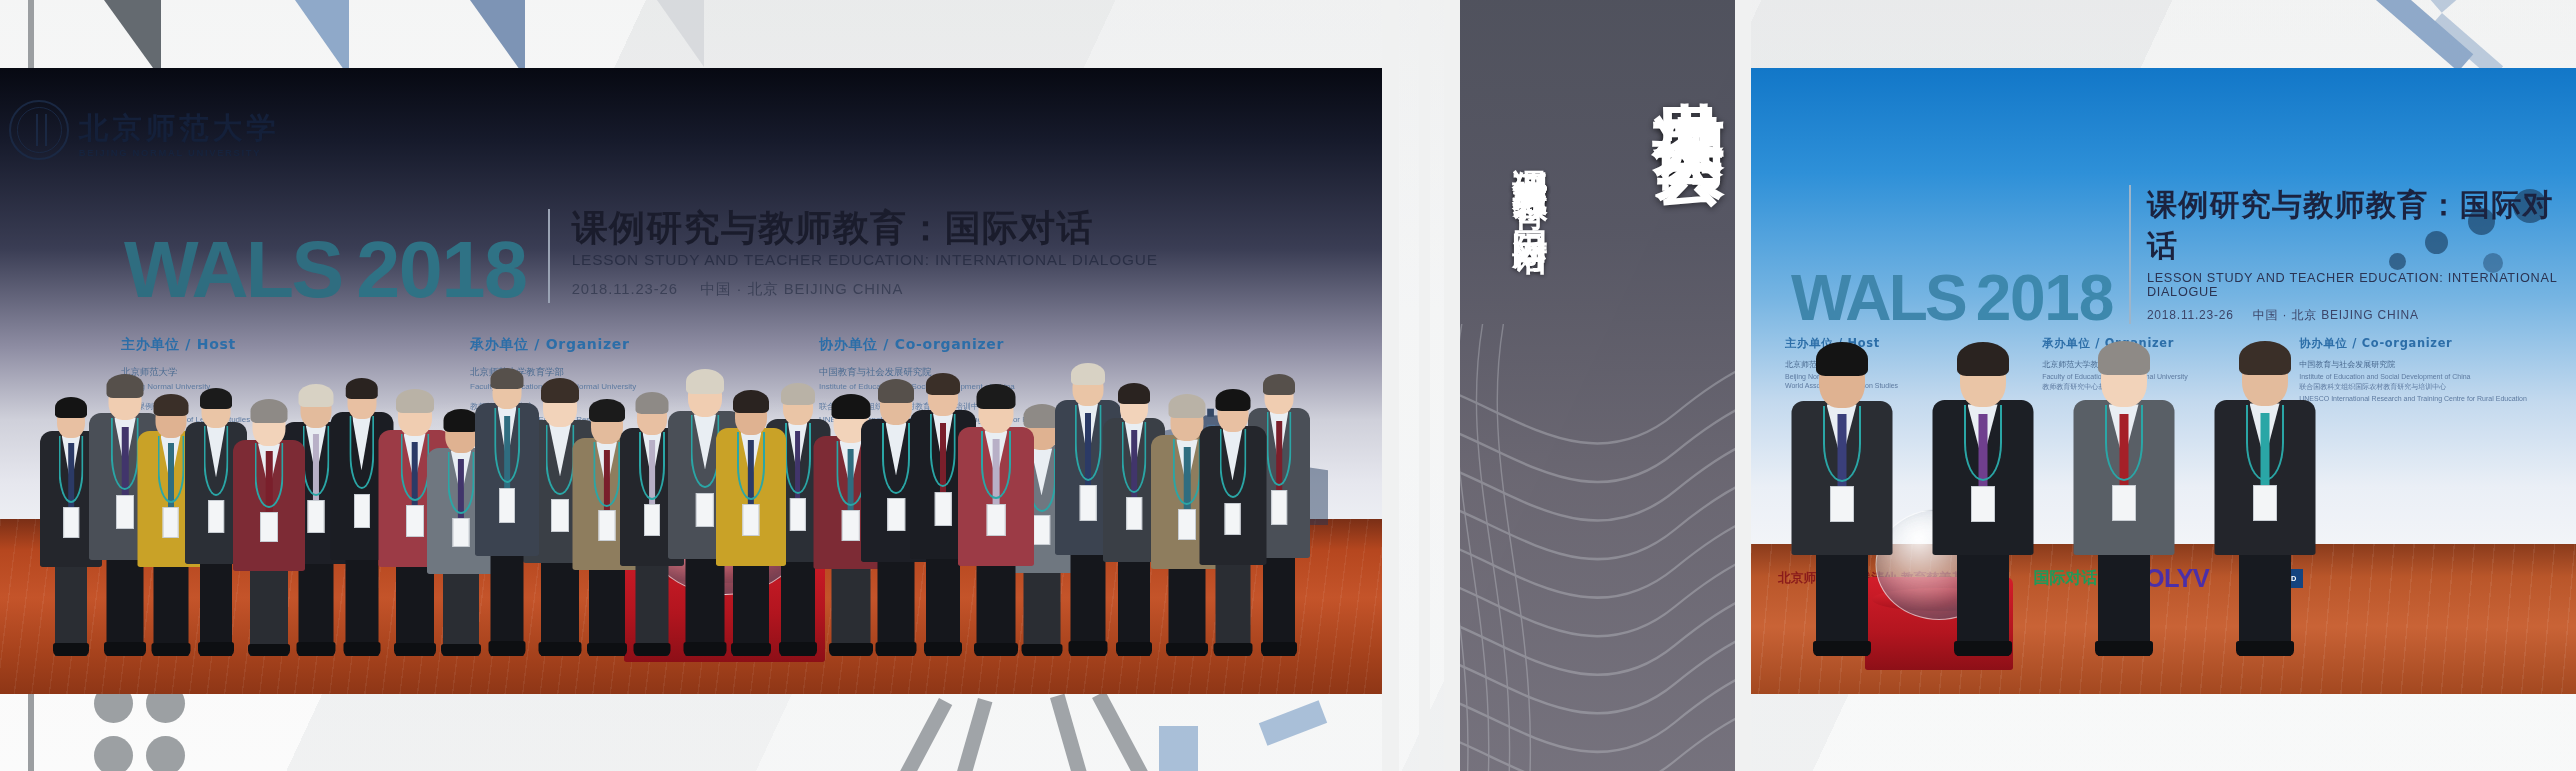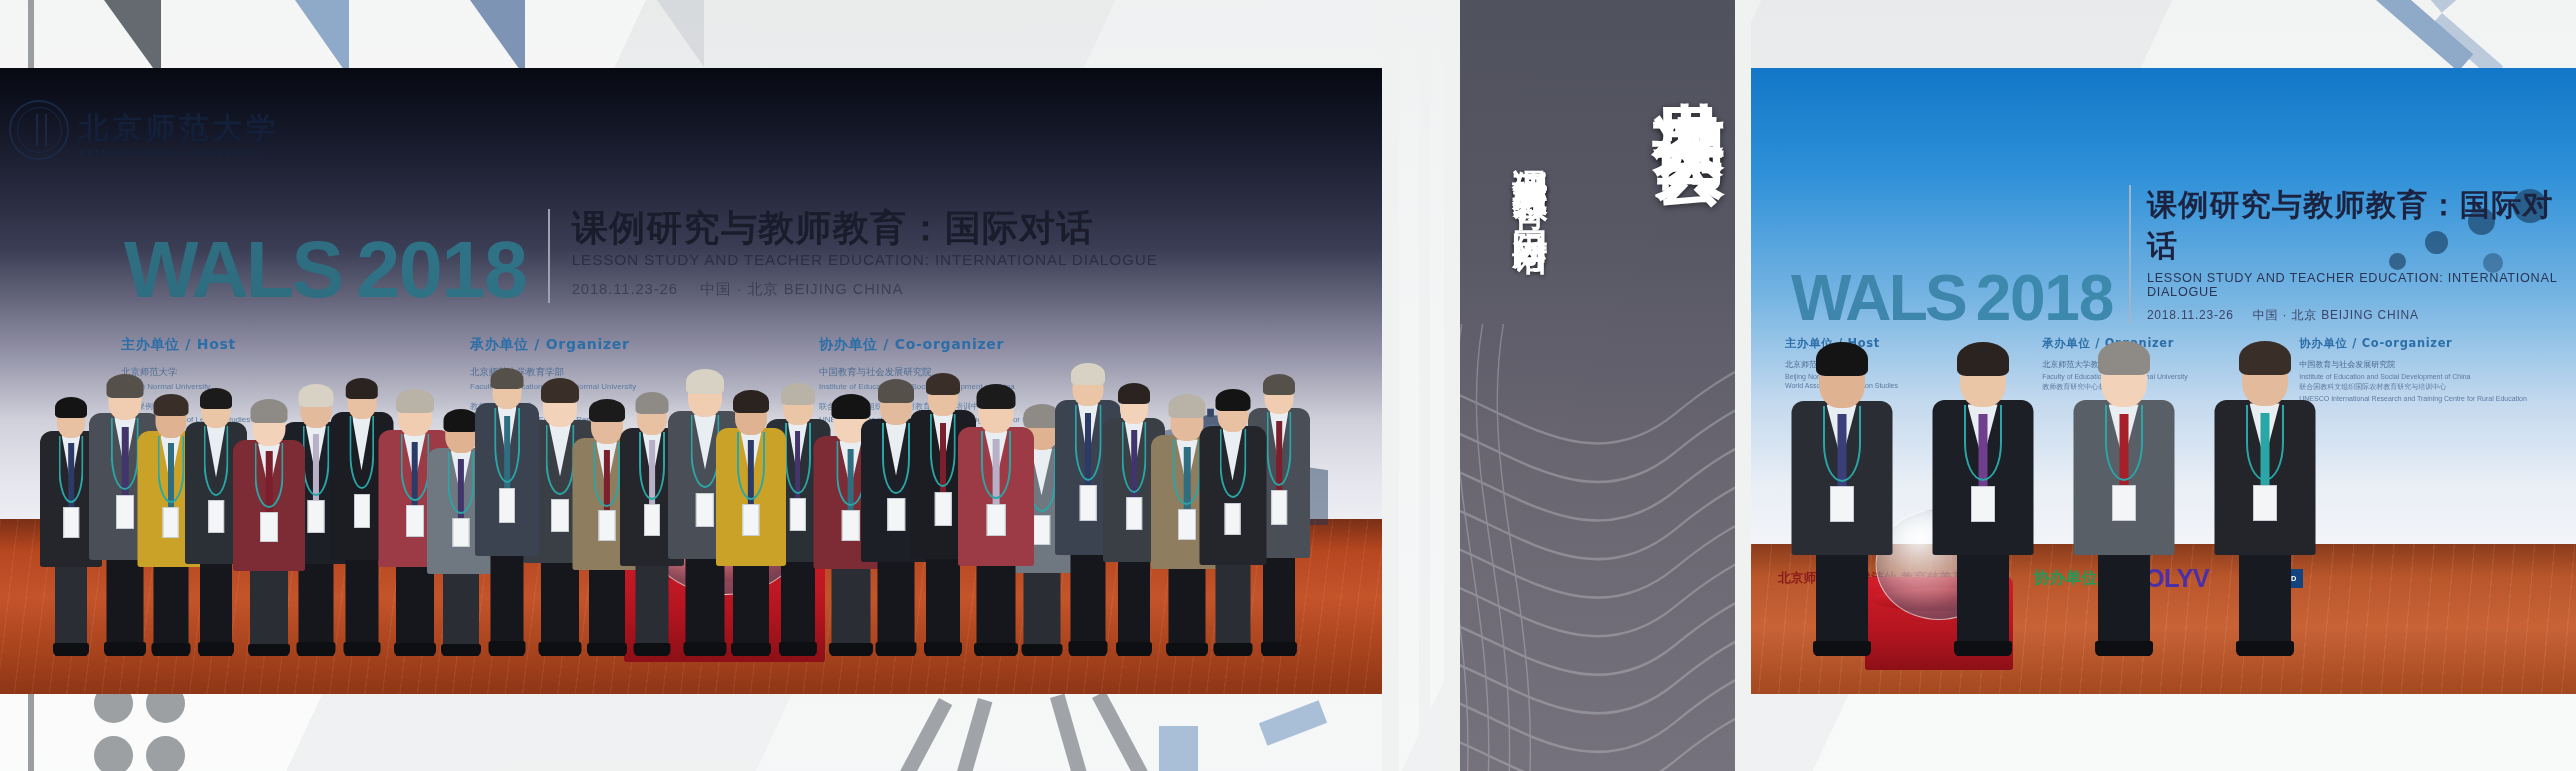--- a/index.html
+++ b/index.html
@@ -591,21 +591,21 @@
         <div class="org-l2">UNESCO International Research and Training Centre for Rural Education</div>
       </div>
     </div>
 
     <div class="sponsors">
       <div class="spon">
         <span class="spon-cn">北京师范大学 钱清仙 教育慈善基金</span>
         <span class="spon-seal"></span>
       </div>
       <div class="spon">
-        <span class="spon-green">协办单位</span>
+        <span class="spon-green">国际对话</span>
       </div>
       <div class="spon">
         <span class="spon-polyv">POLYV</span>
       </div>
       <div class="spon">
         <span class="spon-milan">MILAN GOLD</span>
       </div>
     </div>
 
     <div class="people" id="people-right">

